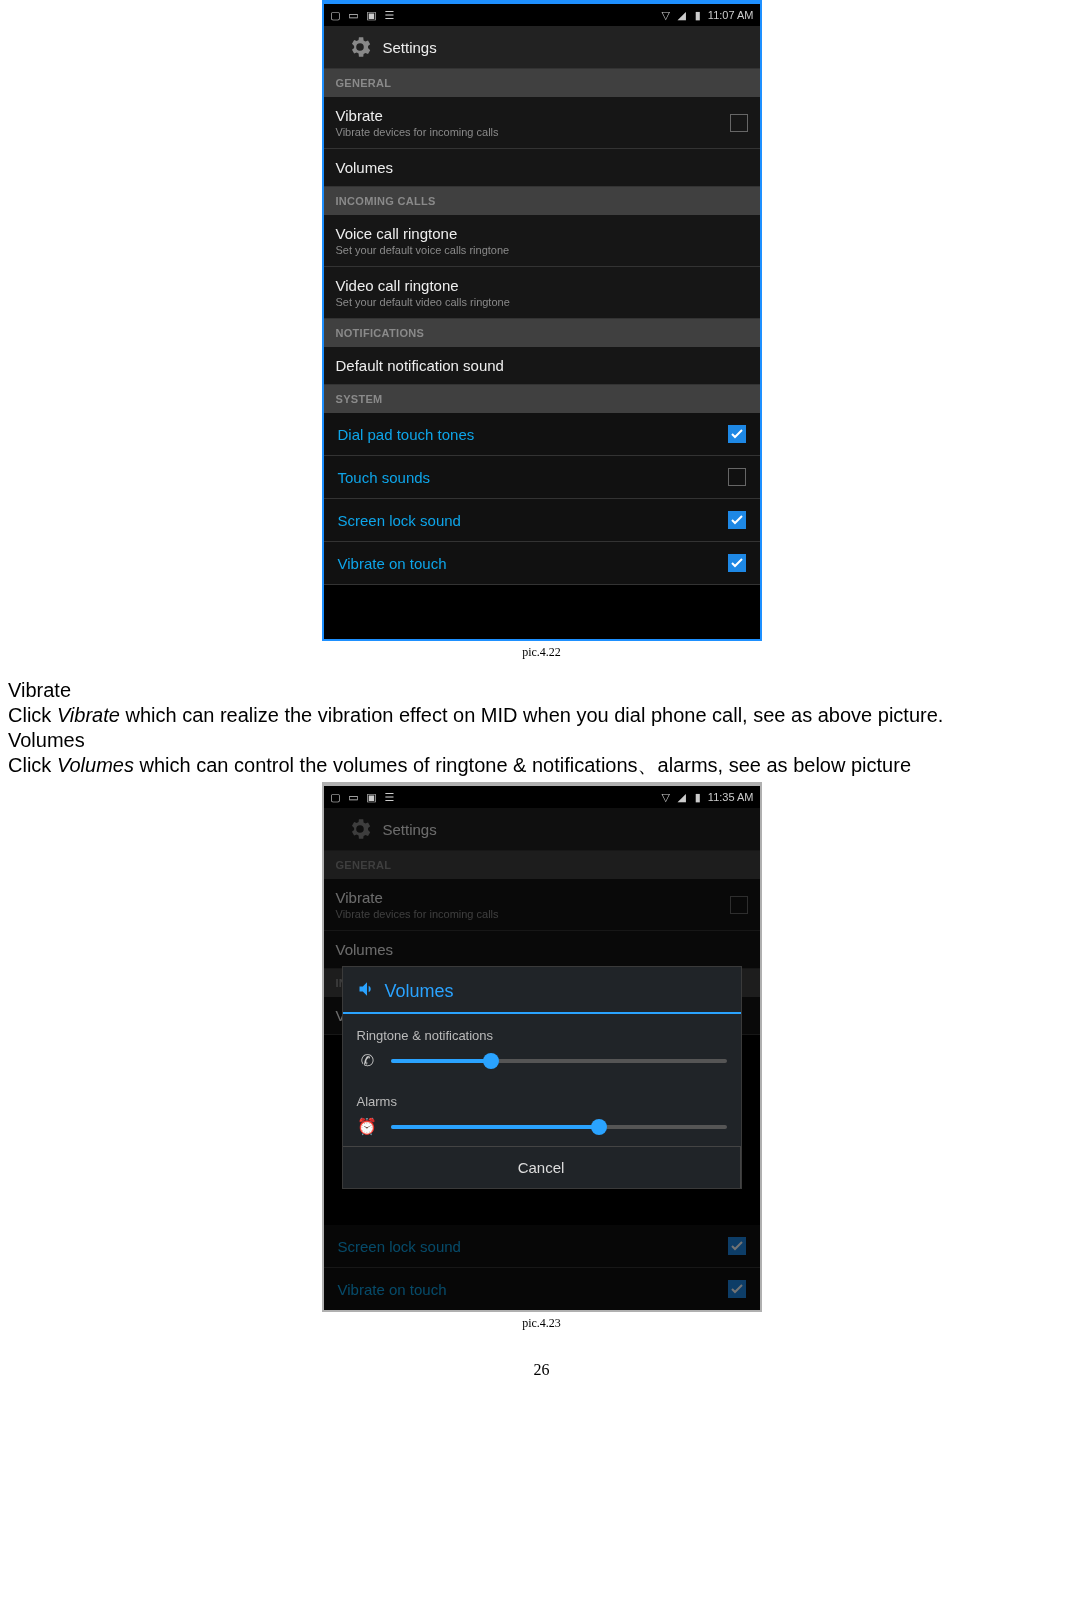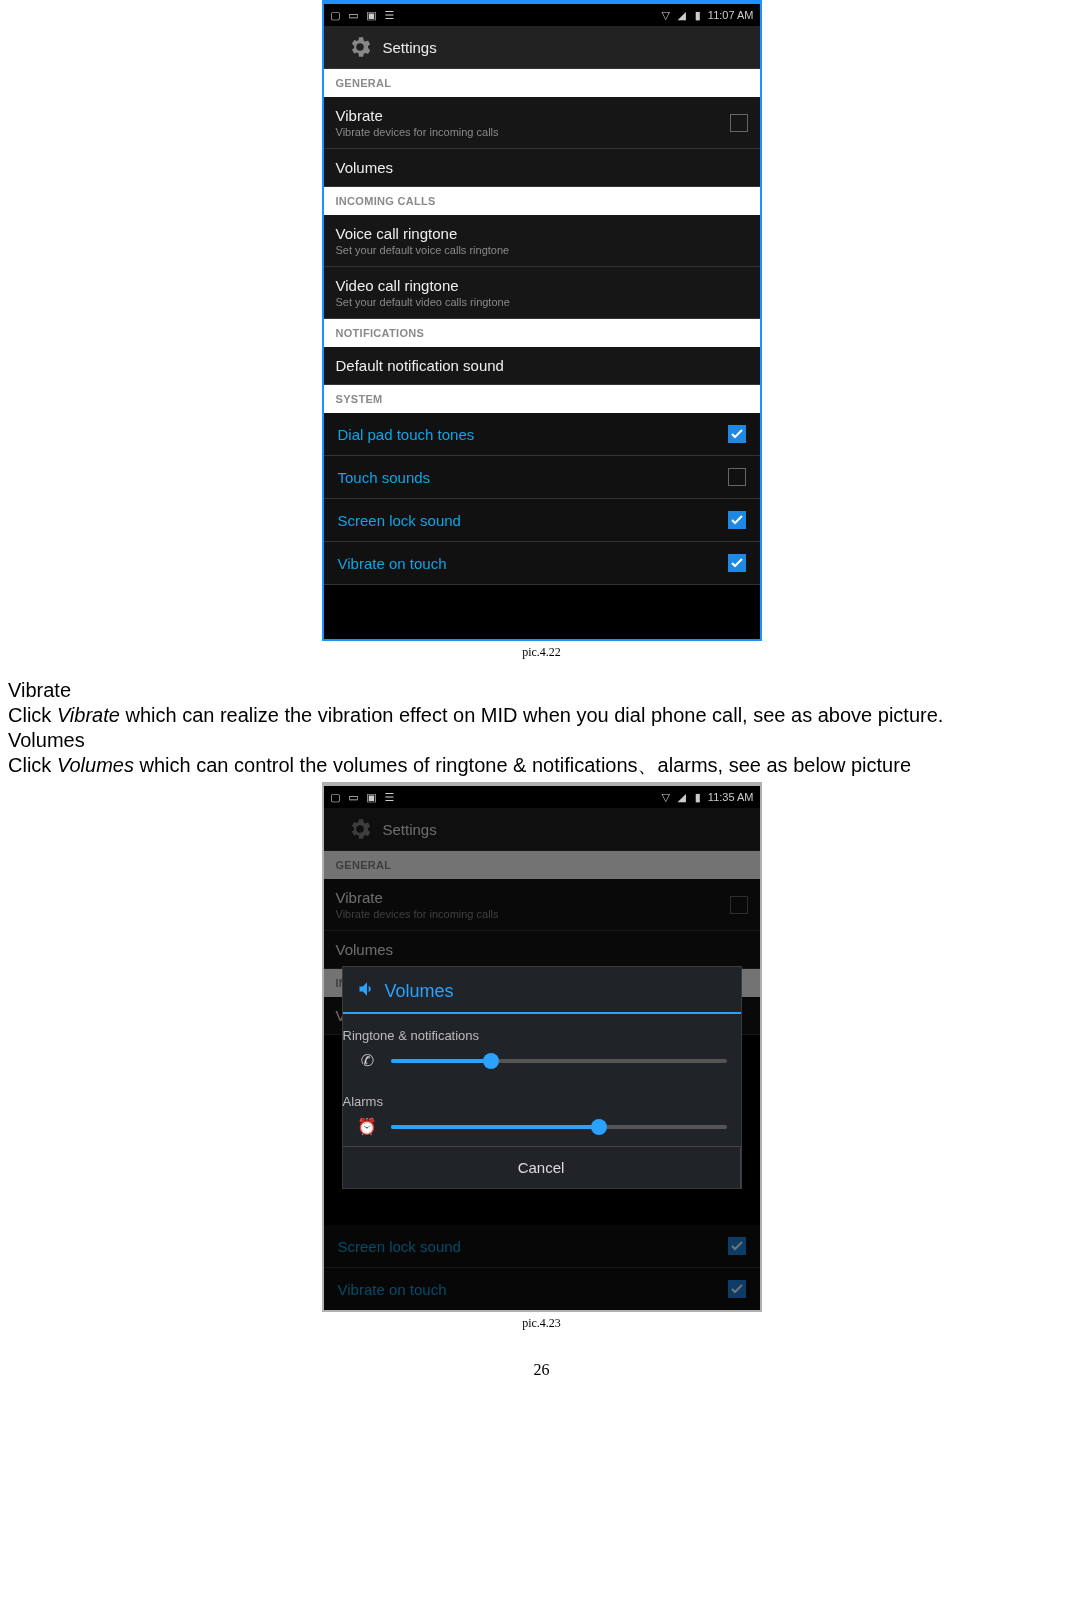--- a/index.html
+++ b/index.html
@@ -6,21 +6,21 @@
   body { font-family: Arial, Helvetica, sans-serif; background: #fff; color: #000; width: 1083px; margin: 0 auto; padding: 0 8px; }
   .phone-shot { width: 440px; margin: 0 auto; border: 2px solid #1e90ff; border-top-width: 4px; background: #000; }
   .phone-shot.second { border-color: #b0b0b0; }
   .status-bar { height: 22px; background: #000; color: #ccc; font-size: 11px; display: flex; align-items: center; justify-content: space-between; padding: 0 6px; }
   .status-left { display: flex; gap: 6px; }
   .status-right { display: flex; gap: 4px; align-items: center; }
   .sicon { width: 12px; height: 12px; display: inline-flex; align-items: center; justify-content: center; }
   .title-row { display: flex; align-items: center; gap: 10px; background: #222; padding: 8px 23px; border-bottom: 1px solid #333; }
   .gear { width: 26px; height: 26px; }
   .title-text { color: #eee; font-size: 15px; }
-  .section-hdr { background: #ffffff; color: #8a8a8a; font-size: 11px; font-weight: bold; padding: 8px 12px; letter-spacing: 0.3px; }
+  .section-hdr { background: #404040; color: #8a8a8a; font-size: 11px; font-weight: bold; padding: 8px 12px; letter-spacing: 0.3px; }
   .row { background: #161616; border-bottom: 1px solid #333; padding: 10px 12px; display: flex; align-items: center; justify-content: space-between; }
   .row .txt { display: flex; flex-direction: column; gap: 2px; }
   .row .title { color: #eee; font-size: 15px; }
   .row .sub { color: #8a8a8a; font-size: 11px; }
   .chk { width: 18px; height: 18px; border: 1px solid #666; display: flex; align-items: center; justify-content: center; }
   .chk.on { background: #1e88e5; border-color: #1e88e5; }
   .chk.on svg { display: block; }
   .chk svg { display: none; }
   .system-row { background: #111; padding: 12px 14px; border-bottom: 1px solid #333; display: flex; align-items: center; justify-content: space-between; }
   .system-row .title { color: #0ea5e9; font-size: 15px; }
@@ -28,21 +28,21 @@
   .caption { text-align: center; font-family: "Times New Roman", serif; font-size: 12px; margin: 4px 0 18px; }
   .body-text { font-size: 20px; line-height: 1.25; }
   .body-text p { margin: 0; }
   .body-text .justify { text-align: justify; }
   .italic { font-style: italic; }
   .dim { opacity: 0.45; }
   
   .dialog-wrap { position: relative; }
   .dialog { position: absolute; left: 18px; right: 18px; top: 180px; background: #202428; border: 1px solid #3a3a3a; }
   .dialog-hdr { display: flex; align-items: center; gap: 8px; color: #2aa3ff; font-size: 18px; padding: 12px 14px 8px; border-bottom: 2px solid #2aa3ff; }
-  .sl-label { color: #bbb; font-size: 13px; padding: 14px 0 2px; }
+  .sl-label { color: #bbb; font-size: 13px; padding: 14px 14px 2px; }
   .sl-row { display: flex; align-items: center; gap: 12px; padding: 6px 14px 10px; }
   .sl-row .icon { color: #ccc; width: 22px; text-align: center; }
   .track { flex: 1; height: 4px; background: #555; position: relative; border-radius: 2px; }
   .fill { position: absolute; left: 0; top: 0; bottom: 0; background: #2aa3ff; border-radius: 2px; }
   .thumb { position: absolute; top: 50%; width: 16px; height: 16px; background: #2aa3ff; border-radius: 50%; transform: translate(-50%, -50%); }
   .dlg-buttons { display: flex; border-top: 1px solid #444; }
   .dlg-btn { flex: 1; text-align: center; color: #ddd; font-size: 15px; padding: 12px 0; }
   .dlg-btn:first-child { border-right: 1px solid #444; }
   .page-num { text-align: center; font-family: "Times New Roman", serif; font-size: 16px; margin-top: 30px; }
 </style>

